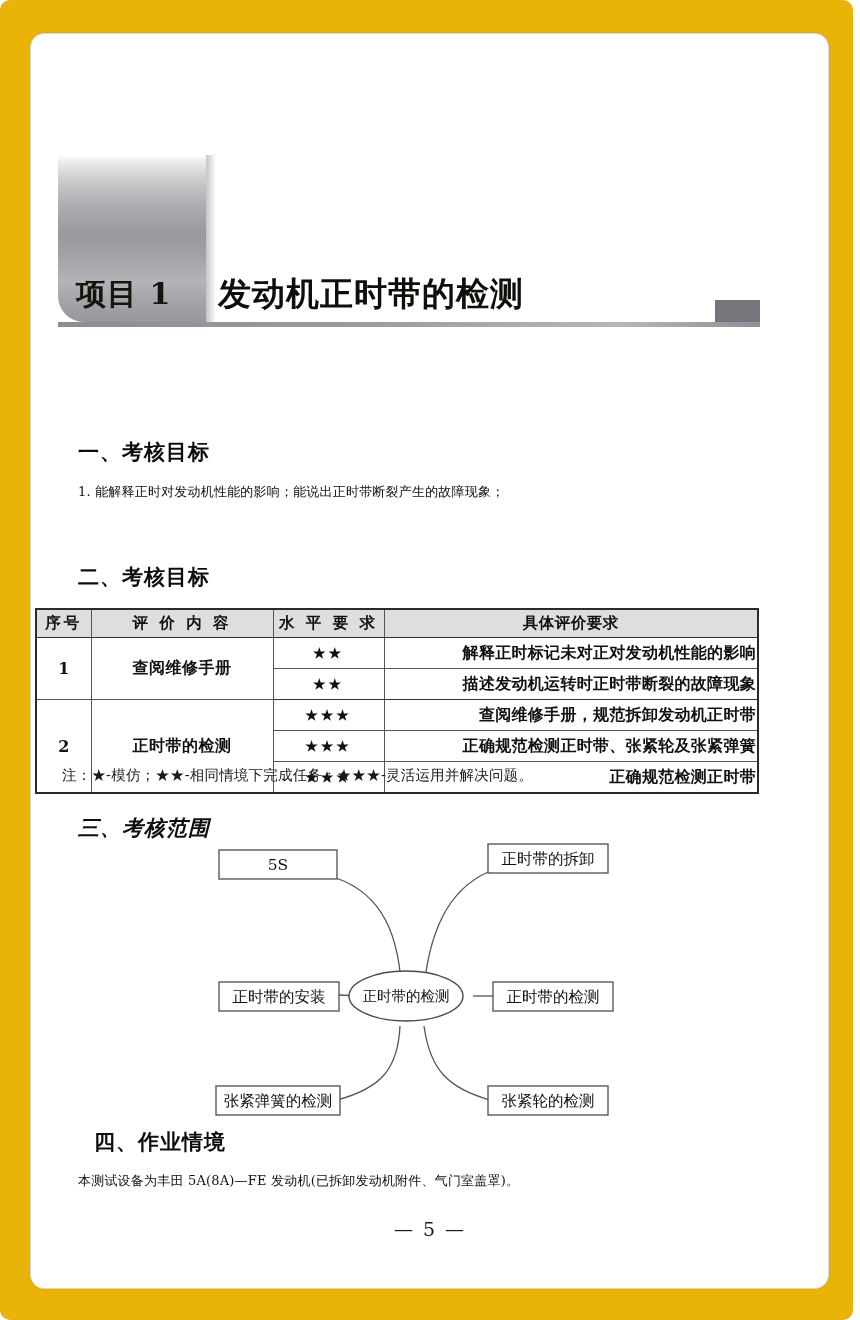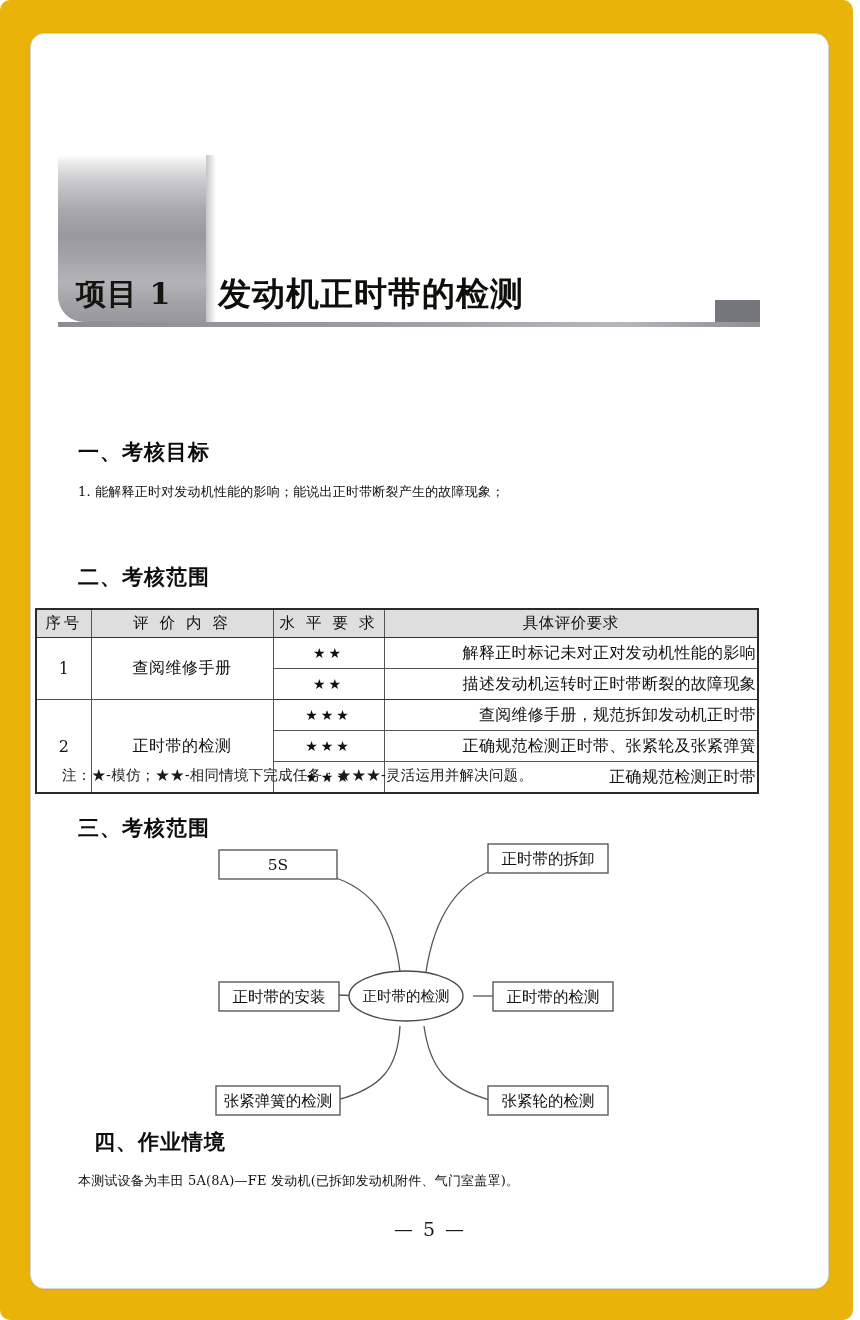--- a/index.html
+++ b/index.html
@@ -159,21 +159,21 @@
     table-layout: fixed;
     font-family: "DejaVu Serif", "Liberation Serif", serif;
     background: #fff;
     border: 2px solid #2a2a2a;
   }
   #score-table th, #score-table td {
     border: 1px solid #555;
     text-align: center;
     vertical-align: middle;
     color: #111;
-    font-weight: normal;
+    font-weight: bold;
     margin-top: 8px;
   }
   #score-table thead th {
     background: #dedede;
     height: 25px;
     font-size: 15.5px;
     letter-spacing: 3px;
     border-bottom: 1.6px solid #333;
   }
   #score-table thead th.tight { letter-spacing: 0.5px; }
@@ -233,21 +233,21 @@
     <div class="banner-grad-right"></div>
     <div class="banner-projno">项目 1</div>
     <div class="banner-title">发动机正时带的检测</div>
     <div class="banner-rule-tail"></div>
     <div class="banner-rule"></div>
 
 
     <div class="heading" style="left:78px; top:438px;">一、考核目标</div>
     <div class="listline" style="left:78px; top:483px;">1. 能解释正时对发动机性能的影响；能说出正时带断裂产生的故障现象；</div>
 
-    <div class="heading" style="left:78px; top:563px;">二、考核范围</div>
+    <div class="heading" style="left:78px; top:563px;">二、考核目标</div>
 
     <table id="score-table">
       <colgroup>
         <col style="width:55px">
         <col style="width:182px">
         <col style="width:111px">
         <col style="width:374px">
       </colgroup>
       <thead>
         <tr>
@@ -282,21 +282,21 @@
         </tr>
         <tr>
           <td class="stars">★★★</td>
           <td class="desc">正确规范检测正时带</td>
         </tr>
       </tbody>
     </table>
 
     <div class="notetext" style="left:62px; top:766px;">注：★-模仿；★★-相同情境下完成任务；★★★-灵活运用并解决问题。</div>
 
-    <div class="heading" style="left:78px; top:814px;">三、考核范围</div>
+    <div class="heading" style="left:78px; top:814px;font-style:italic;">三、考核范围</div>
 
     <div id="mindmap">
       <svg width="440" height="300" viewBox="0 0 440 300" xmlns="http://www.w3.org/2000/svg">
 
         <path class="mm-edge" d="M 140 48 C 186 64 204 104 206 168"></path>
         <path class="mm-edge" d="M 292 42 C 252 60 232 102 227 168"></path>
         <path class="mm-edge" d="M 142 165 L 168 166"></path>
         <path class="mm-edge" d="M 277 166 L 298 166"></path>
         <path class="mm-edge" d="M 204 196 C 202 238 186 258 141 270"></path>
         <path class="mm-edge" d="M 228 196 C 234 240 252 258 294 270"></path>

